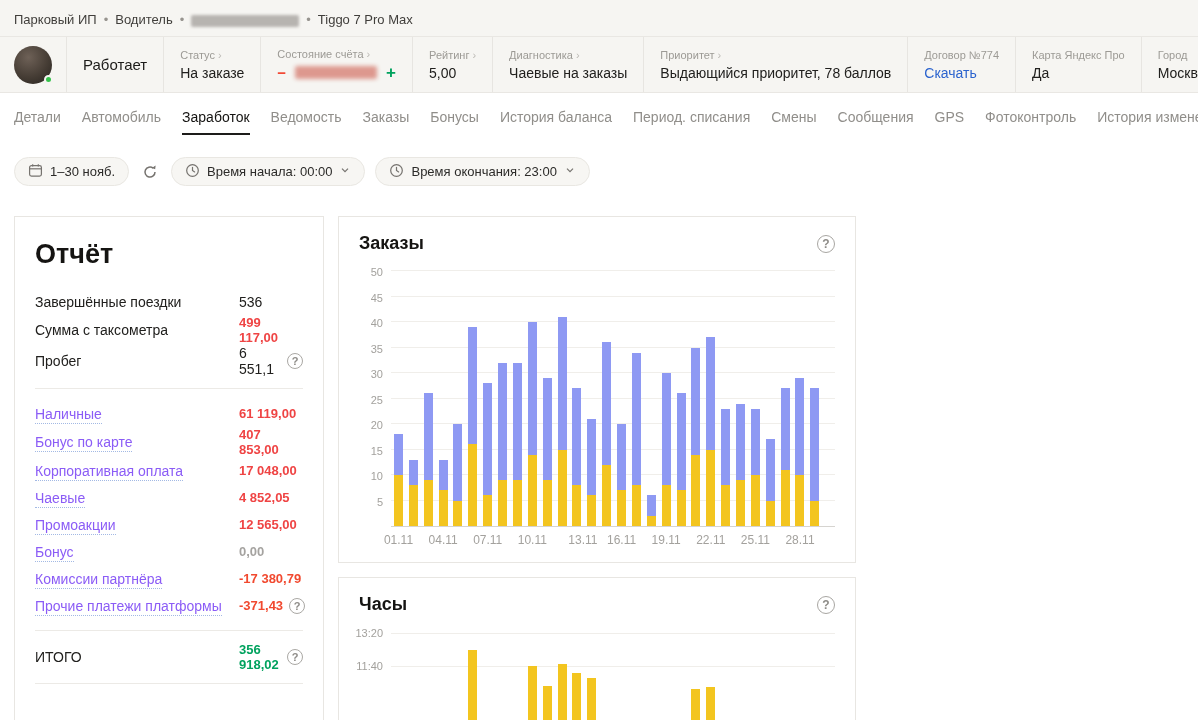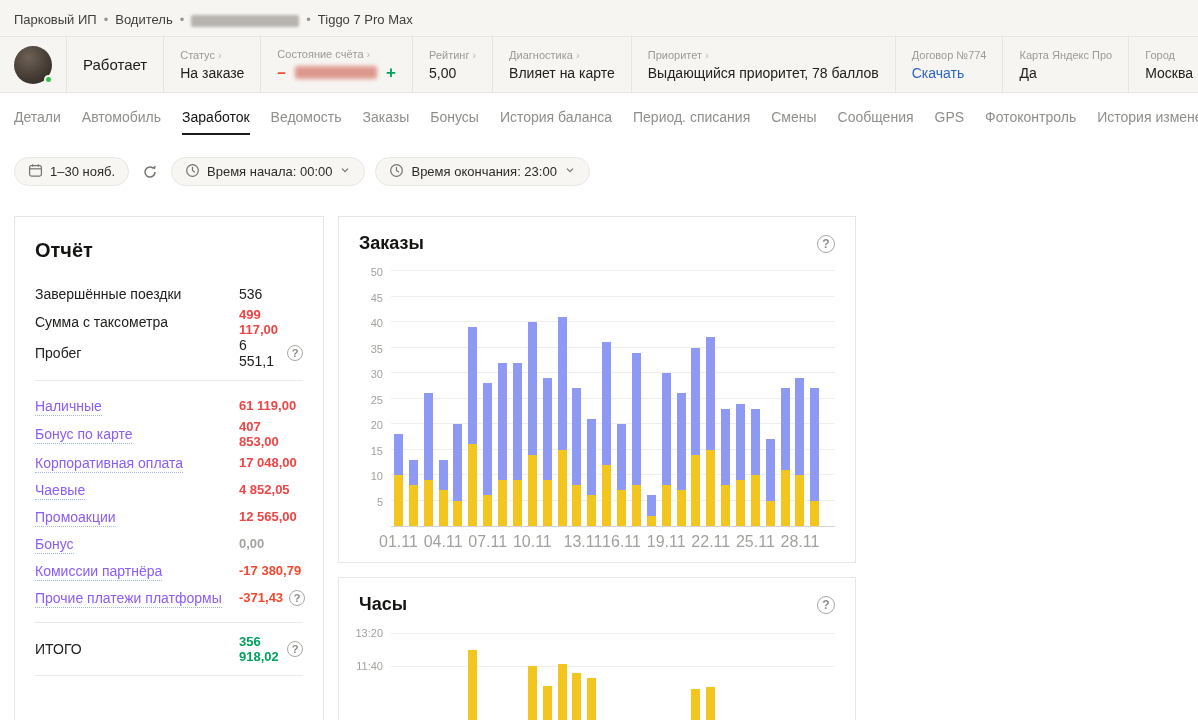--- a/index.html
+++ b/index.html
@@ -34,21 +34,21 @@
   .tab { color:#908e8a; padding-bottom:8px; cursor:pointer; border-bottom:2px solid transparent; }
   .tab.active { color:#141311; border-bottom-color:#1d1c1a; }
   
   .chips { display:flex; align-items:center; gap:10px; margin:22px 0 0 14px; }
   .chip { display:flex; align-items:center; gap:7px; background:#f7f6f3; border:1px solid #e9e7e2; border-radius:15px; height:29px; padding:0 13px; font-size:13px; color:#2c2b29; cursor:pointer; white-space:nowrap; }
   .icon-btn { display:flex; align-items:center; justify-content:center; width:22px; height:22px; cursor:pointer; }
   
   .content { display:flex; align-items:flex-start; gap:14px; padding:30px 14px 0 14px; }
   .card { background:#fff; border:1px solid #e8e6e2; }
   .report-card { width:310px; min-height:560px; padding:18px 20px 20px 20px; }
-  .report-title { font-size:20px; font-weight:700; margin:4px 0 18px 0; color:#151412; }
+  .report-title { font-size:27px; font-weight:700; margin:4px 0 18px 0; color:#151412; }
   .report-row { display:flex; align-items:center; min-height:27px; font-size:14px; }
   .r-label { flex:0 0 204px; padding-right:8px; color:#21201e; }
   .r-label .link { color:#8b5cf6; border-bottom:1px dotted #a3b9e4; padding-bottom:1px; cursor:pointer; }
   .r-value { flex:1; display:flex; align-items:center; gap:6px; font-size:13px; }
   .r-value.plain { font-size:14px; color:#21201e; }
   .r-value.green { color:#ef4444; font-weight:600; }
   .r-value.green-bold { color:#00a25e; font-weight:700; }
   .r-value.red { color:#f1492f; font-weight:600; }
   .r-value.gray { color:#a5a3a0; font-weight:600; }
   .divider { height:1px; background:#eceae6; margin:11px 0; }
@@ -63,21 +63,21 @@
   .chart-wrap { display:flex; }
   .ylab-col { position:relative; width:26px; flex:0 0 26px; }
   #orders-ylabels { height:255px; }
   #hours-ylabels { height:264px; }
   .ylab { position:absolute; right:2px; font-size:11px; color:#a3a19d; }
   .plot { position:relative; flex:1; margin-left:6px; }
   #orders-plot { height:255px; border-bottom:1px solid #d6d4d0; }
   #hours-plot { height:264px; }
   .gridline { position:absolute; left:0; right:0; height:1px; background:#f0eeea; }
   .bar-seg { position:absolute; }
-  .xlabels { position:relative; height:15px; margin:6px 0 0 32px; font-size:16px; color:#a3a19d; }
+  .xlabels { position:relative; height:15px; margin:6px 0 0 32px; font-size:12px; color:#a3a19d; }
   .xlab { position:absolute; top:0; transform:translateX(-50%); }
   .chart-footer { display:flex; justify-content:space-between; margin-top:14px; font-size:12px; color:#8f8d89; }
 </style>
 </head>
 <body>
 
 <div class="page">
 
   <div class="top-wrap">
     <div class="breadcrumb">
@@ -104,21 +104,21 @@
           <span class="redacted-balance"></span>
           <span class="bal-plus">+</span>
         </div>
       </div>
       <div class="hcard">
         <div class="lbl"><span>Рейтинг</span><span class="chev">›</span></div>
         <div class="val">5,00</div>
       </div>
       <div class="hcard">
         <div class="lbl"><span>Диагностика</span><span class="chev">›</span></div>
-        <div class="val">Влияет на карте</div>
+        <div class="val">Чаевые на заказы</div>
       </div>
       <div class="hcard">
         <div class="lbl"><span>Приоритет</span><span class="chev">›</span></div>
         <div class="val">Выдающийся приоритет, 78 баллов</div>
       </div>
       <div class="hcard">
         <div class="lbl">Договор №774</div>
         <div class="val link">Скачать</div>
       </div>
       <div class="hcard">

